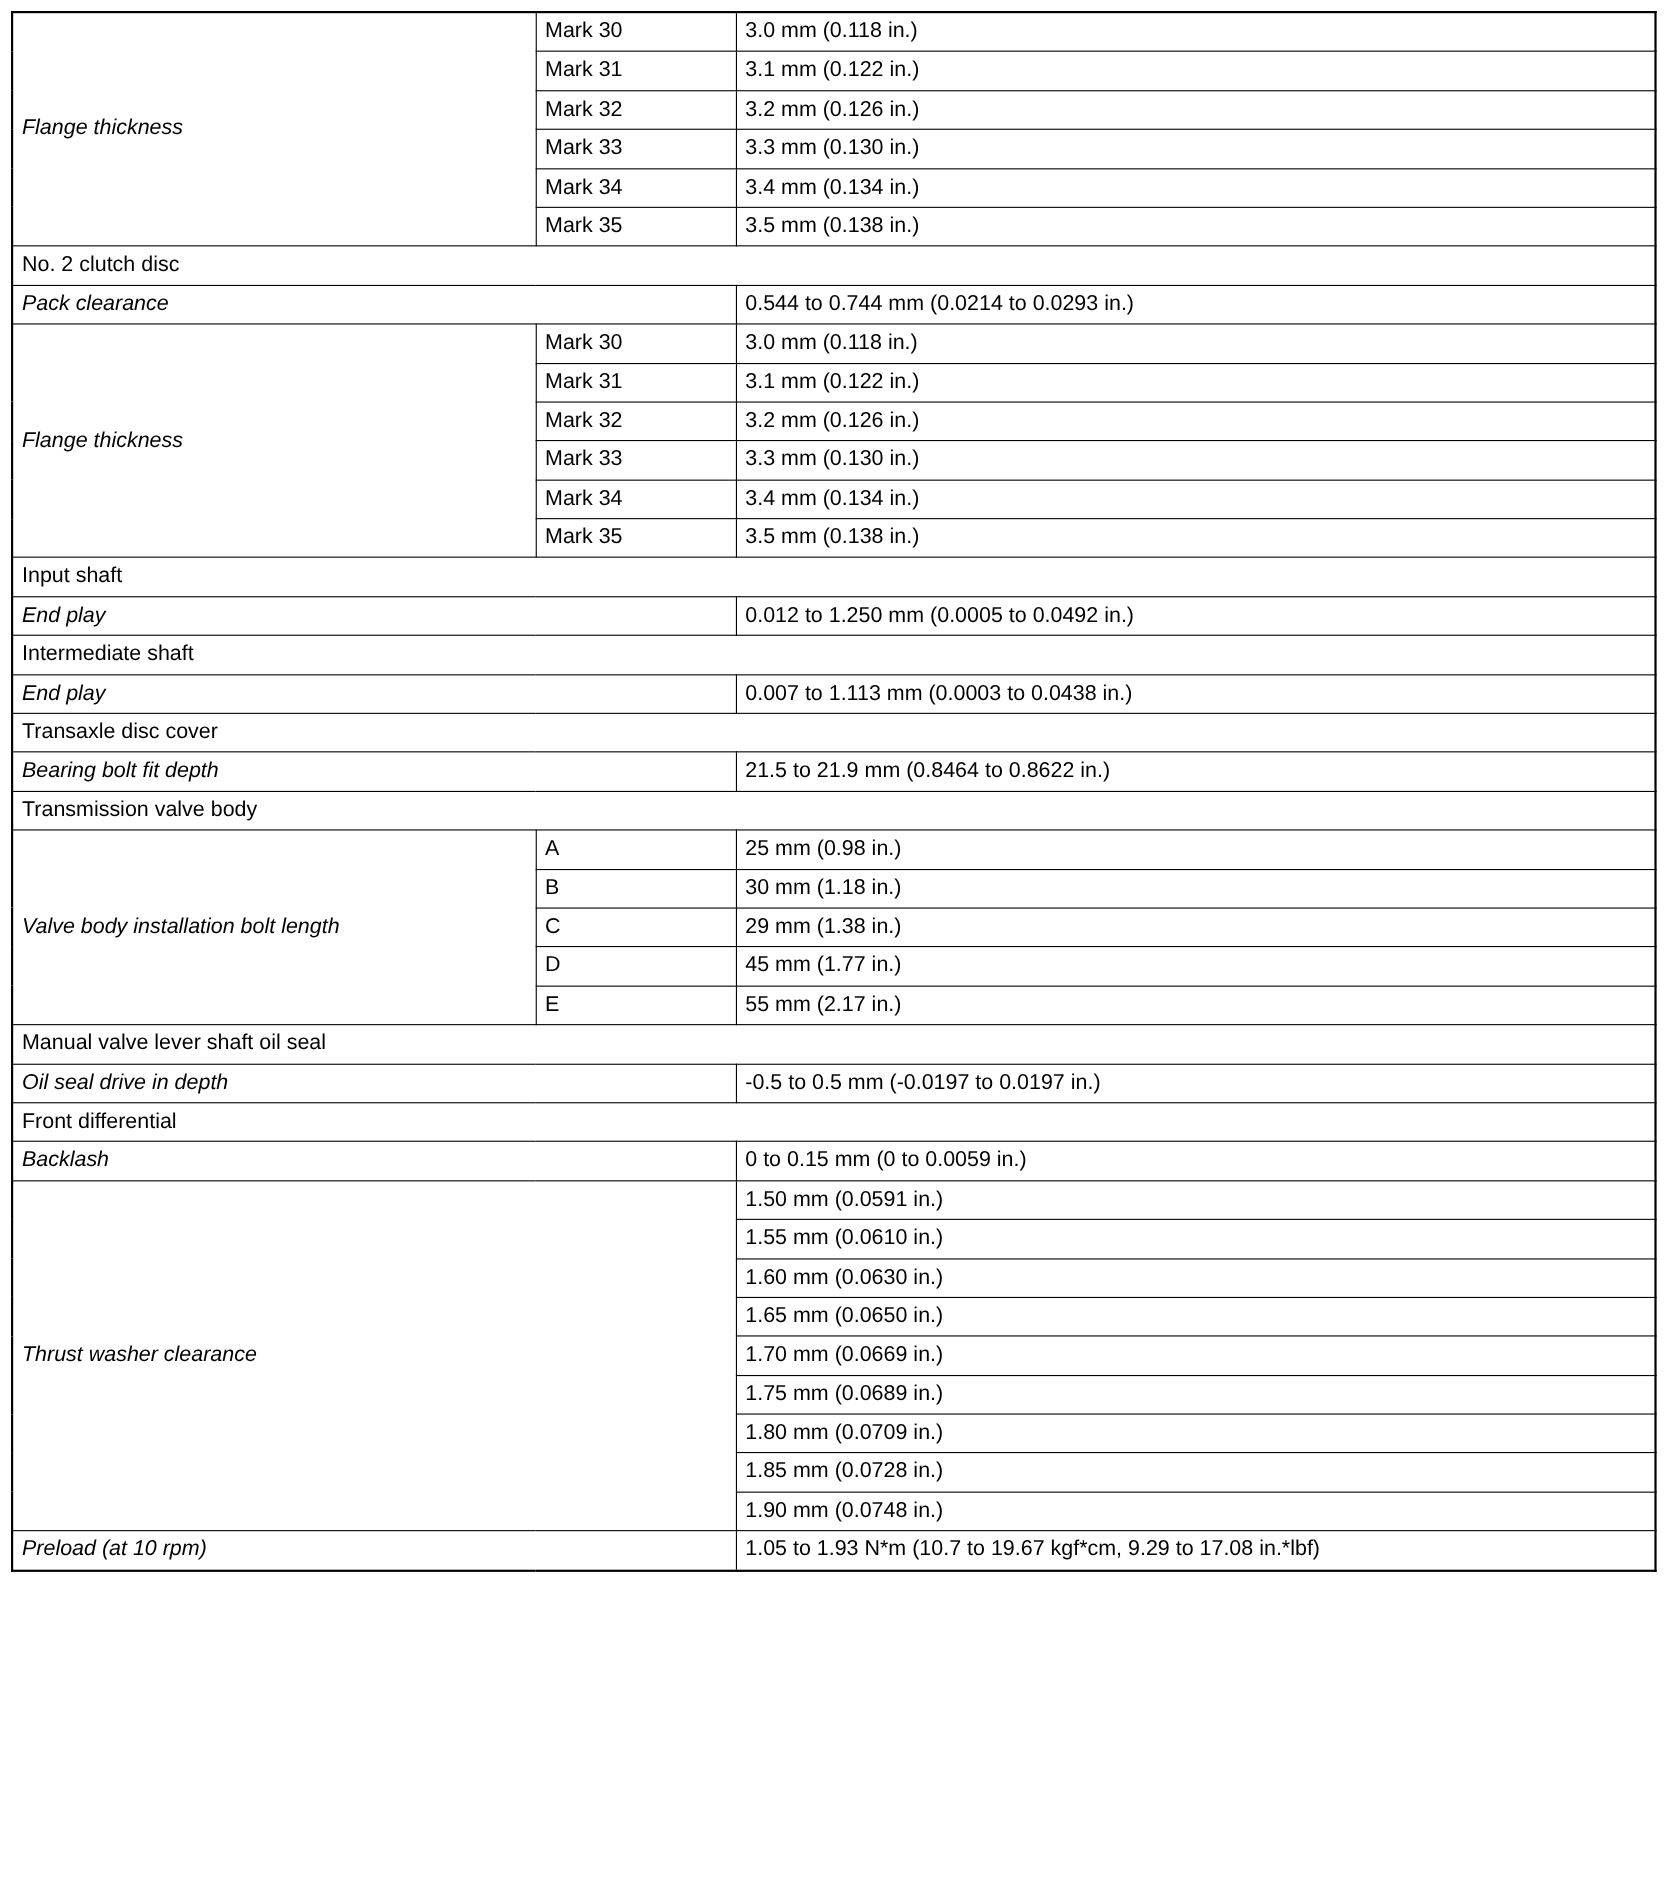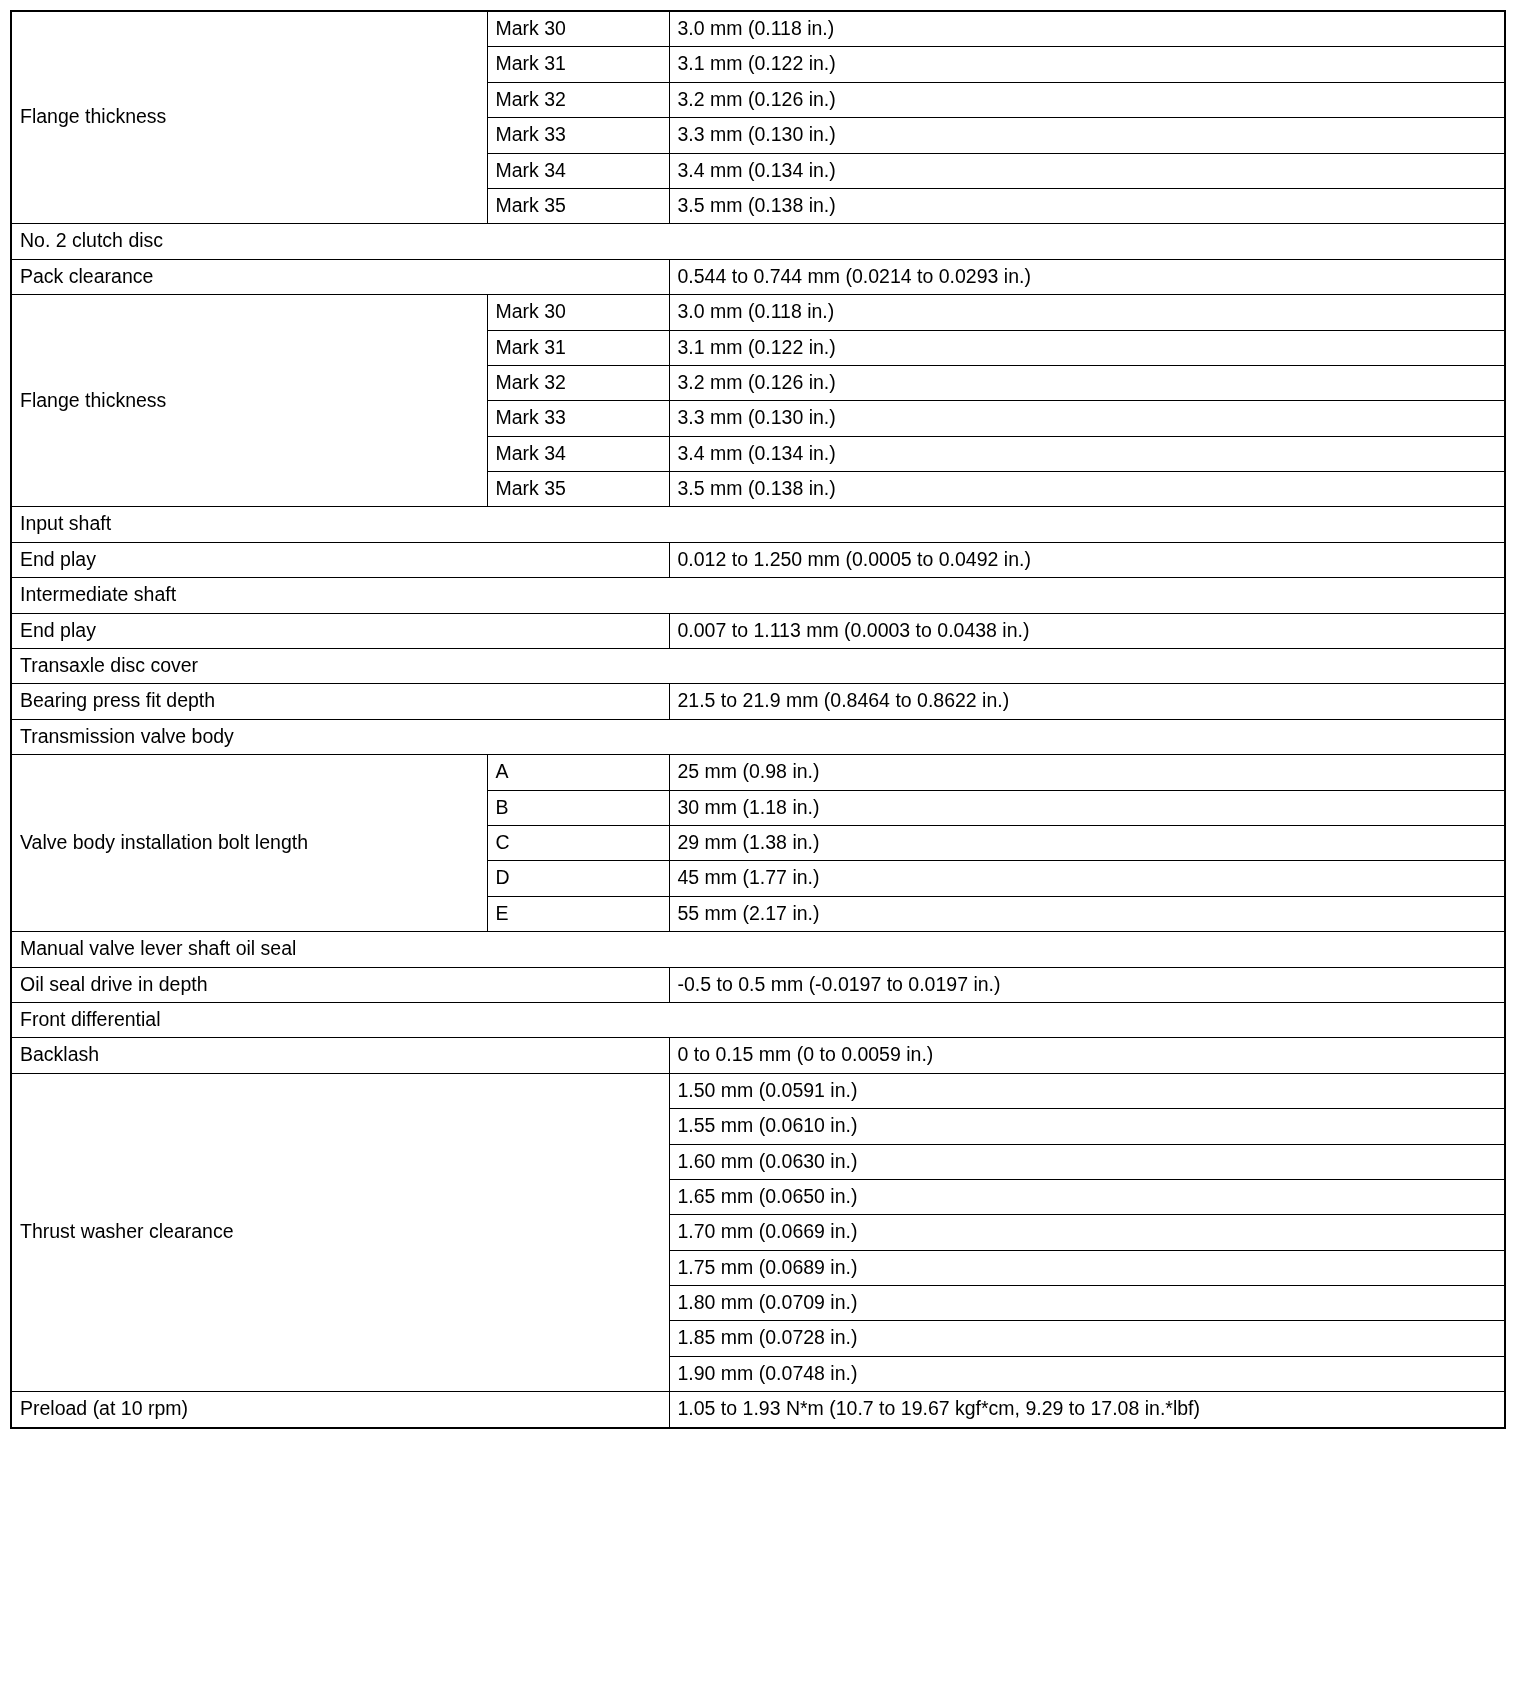--- a/index.html
+++ b/index.html
@@ -31,21 +31,21 @@
     padding: 5px 6px 6px 8px;
     vertical-align: middle;
     height: 31px;
     box-sizing: border-box;
     white-space: nowrap;
     overflow: hidden;
   }
   td.col-label { width: 476px; }
   td.col-mark  { width: 182px; }
   td.col-value { width: auto; }
-  td.label-cell { vertical-align: middle; }
+  td.label-cell { vertical-align: middle; font-style: italic; }
   td.section-cell { }
 </style>
 </head>
 <body>
 
 <div class="page">
   <table class="spec">
     <tbody id="spec-body">
         <tr>
           <td class="col-label label-cell" rowspan="6">Flange thickness</td>
@@ -115,21 +115,21 @@
           <td class="section-cell" colspan="3">Intermediate shaft</td>
         </tr>
         <tr>
           <td class="col-label label-cell" colspan="2">End play</td>
           <td class="col-value">0.007 to 1.113 mm (0.0003 to 0.0438 in.)</td>
         </tr>
         <tr>
           <td class="section-cell" colspan="3">Transaxle disc cover</td>
         </tr>
         <tr>
-          <td class="col-label label-cell" colspan="2">Bearing press fit depth</td>
+          <td class="col-label label-cell" colspan="2">Bearing bolt fit depth</td>
           <td class="col-value">21.5 to 21.9 mm (0.8464 to 0.8622 in.)</td>
         </tr>
         <tr>
           <td class="section-cell" colspan="3">Transmission valve body</td>
         </tr>
         <tr>
           <td class="col-label label-cell" rowspan="5">Valve body installation bolt length</td>
           <td class="col-mark">A</td>
           <td class="col-value">25 mm (0.98 in.)</td>
         </tr>

